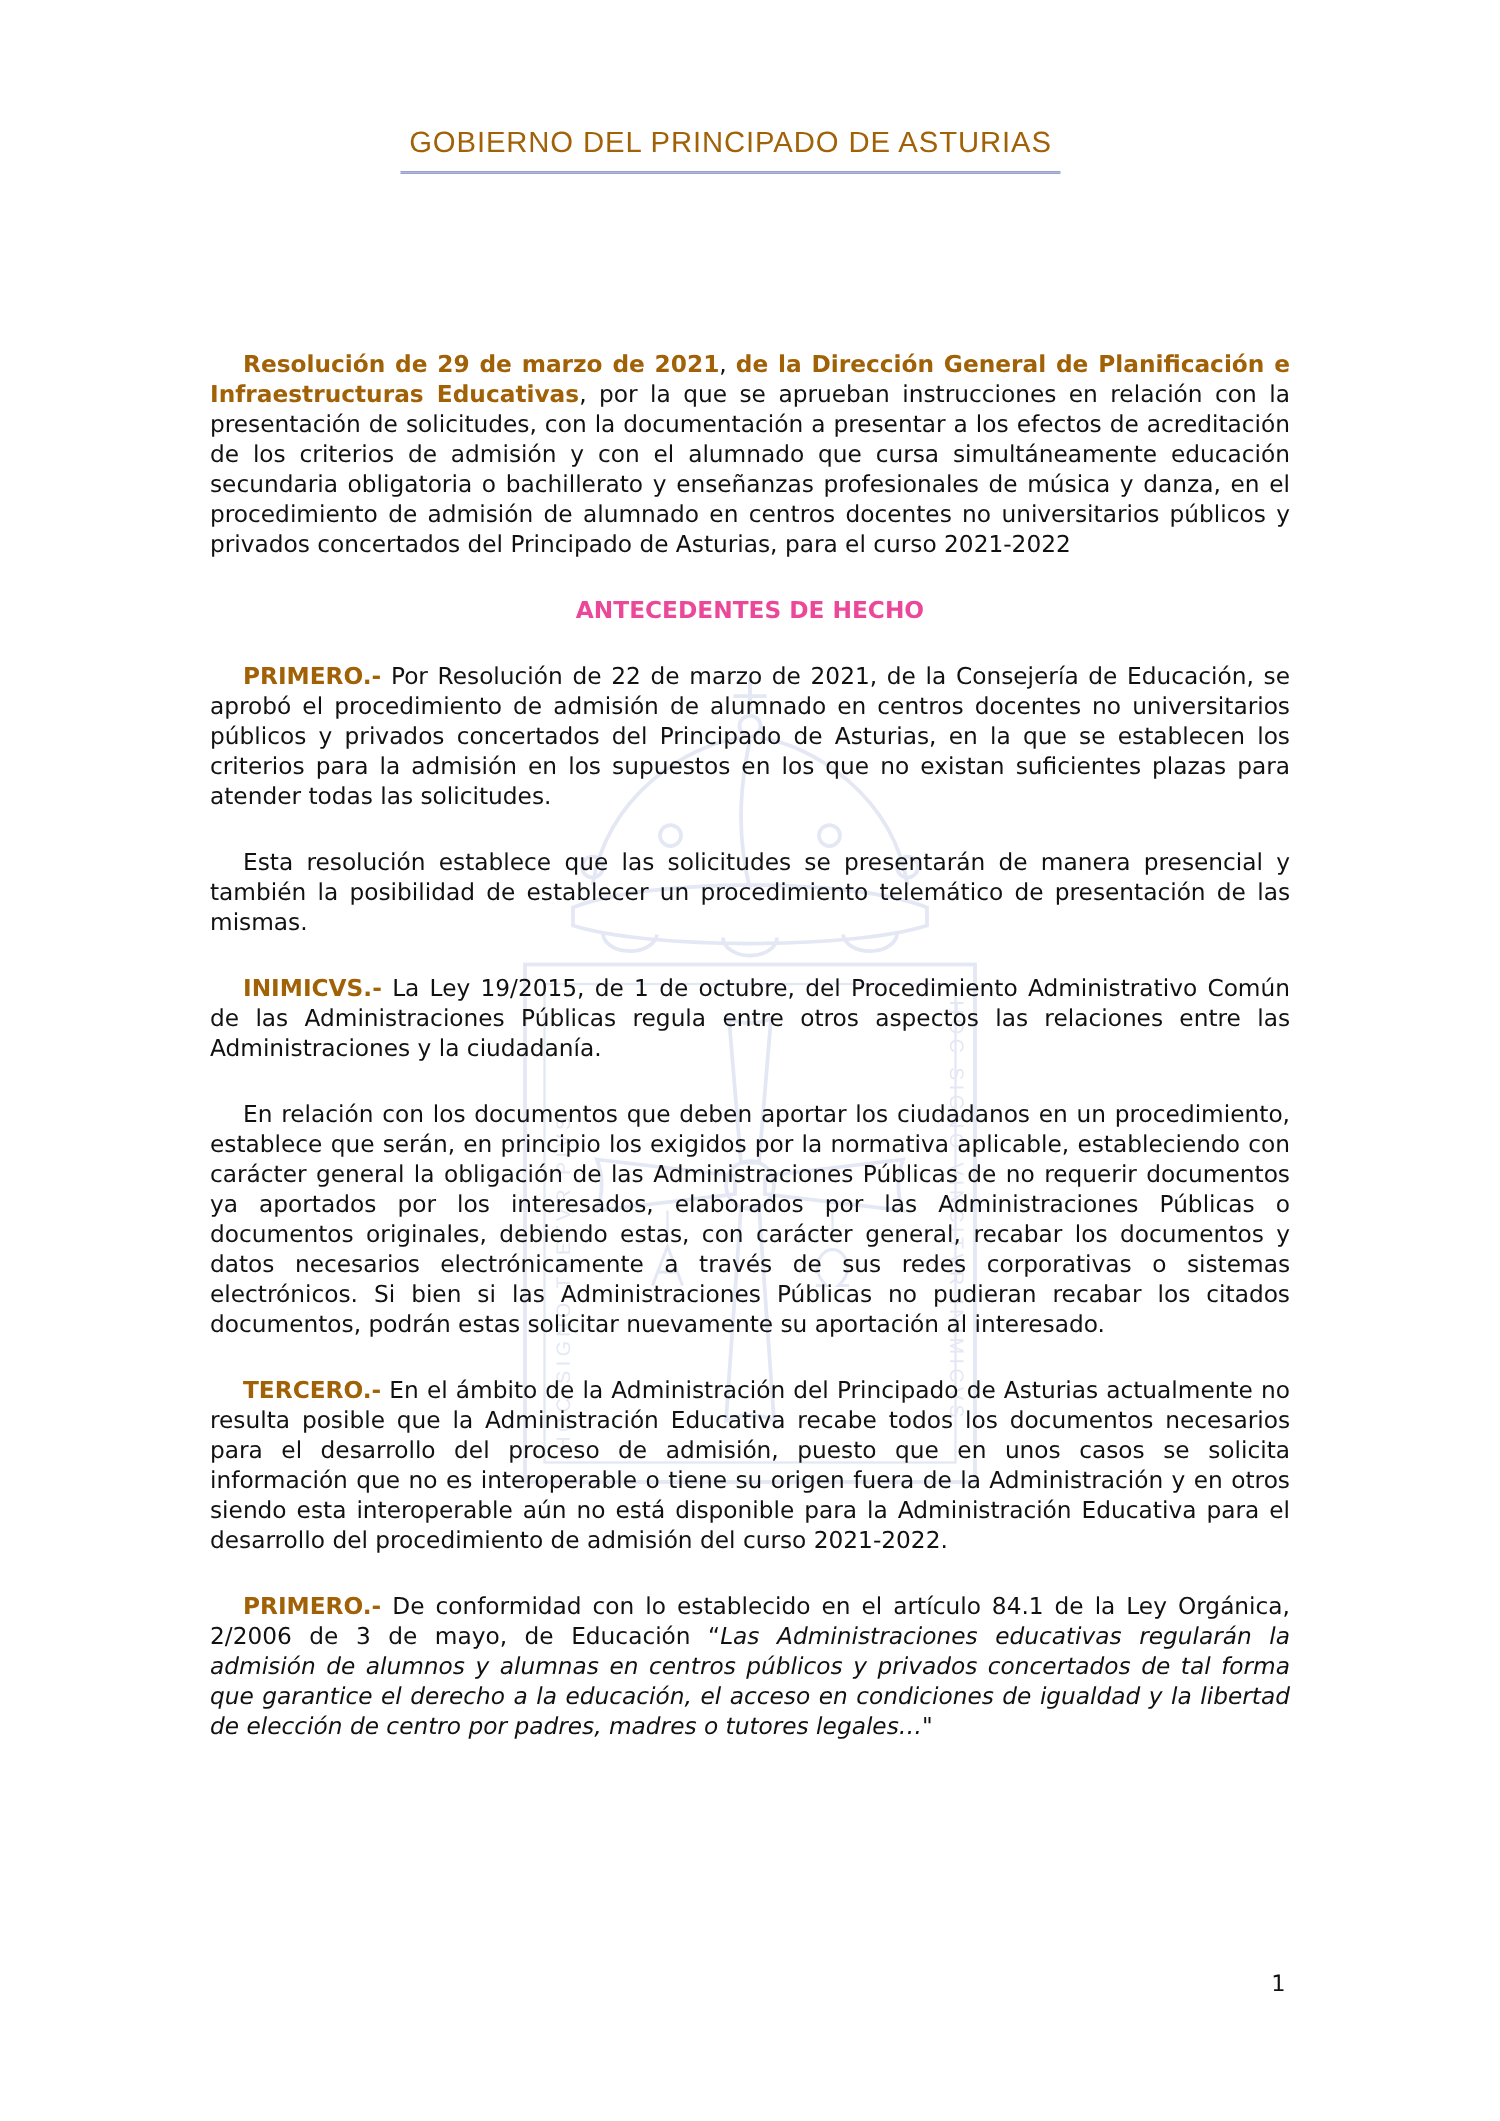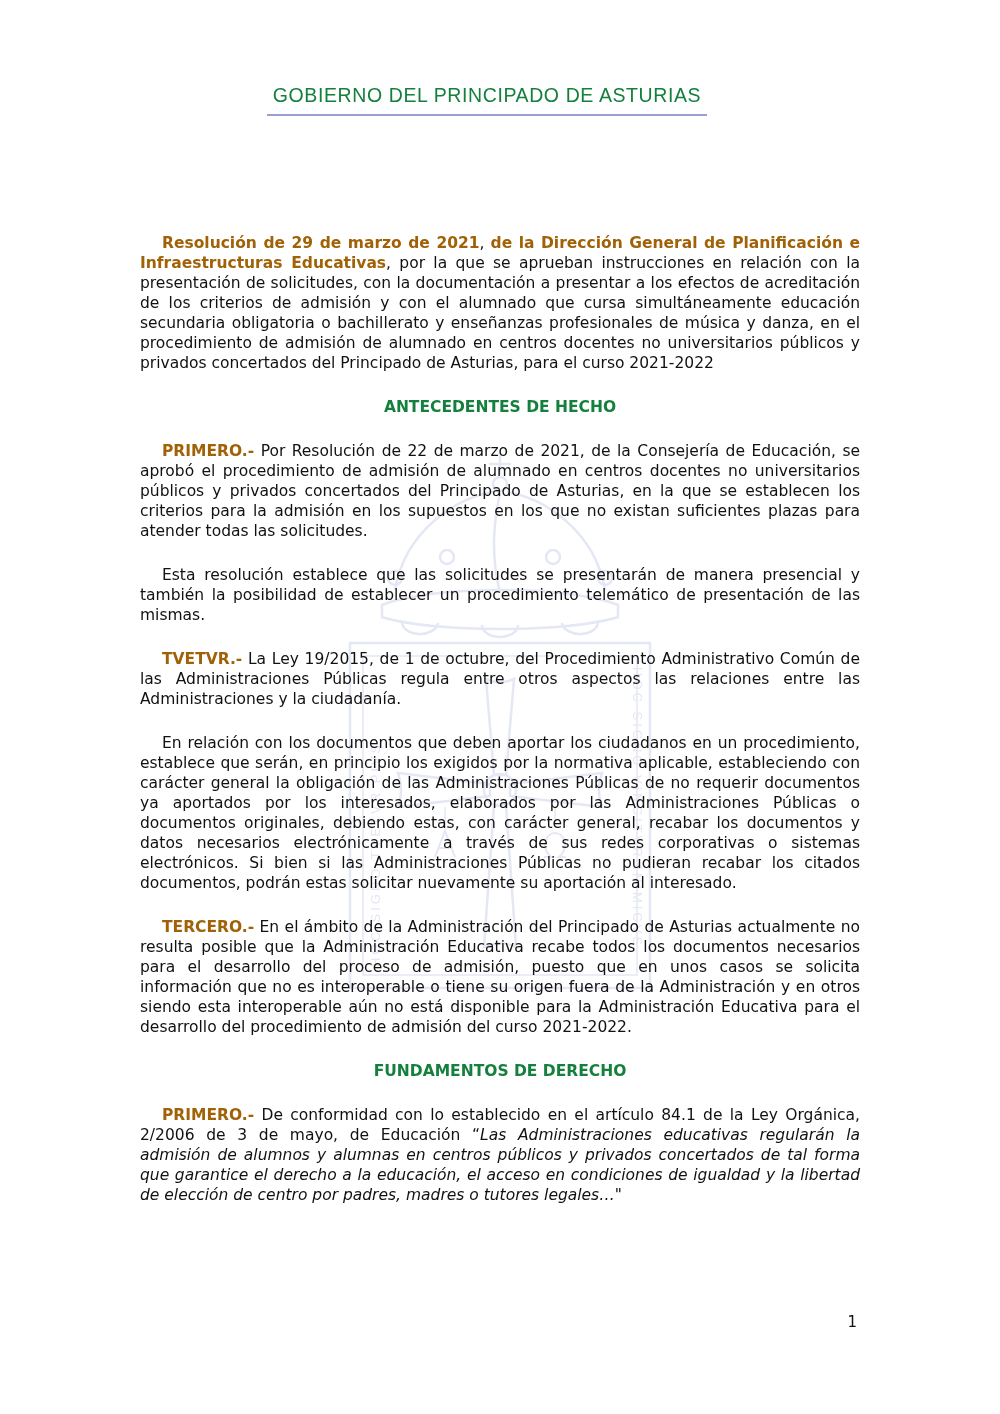--- a/index.html
+++ b/index.html
@@ -9,21 +9,21 @@
     background:#ffffff;
     overflow:hidden;
     font-family:"DejaVu Sans", sans-serif;
     color:#111111;
   }
   
   .letterhead{
     position:absolute;
     left:267px;top:84px;width:440px;
     text-align:center;
-    color:#15803d;
+    color:#a16207;
     font-family:"Liberation Sans", sans-serif;
   }
   .letterhead .org{
     font-size:19.5px;
     letter-spacing:0.6px;
     white-space:nowrap;
     padding-bottom:7px;
   }
   .letterhead .rule{
     border-bottom:1.5px solid #9aa0d2;
@@ -53,21 +53,21 @@
   .content p{
     margin:0 0 24px 0;
     text-indent:22px;
   }
   .content h2{
     margin:0 0 24px 0;
     font-size:15.5px;
     line-height:20px;
     text-align:center;
     font-weight:bold;
-    color:#15803d;
+    color:#ec4899;
   }
   .content strong{color:#a16207;}
   .content em{font-style:italic;margin-top:20px;}
   
   .page-number{
     position:absolute;
     right:143px;top:1313px;
     font-size:15px;
     color:#111;
   }
@@ -130,27 +130,26 @@
   <main class="content">
 
     <p><strong>Resolución de 29 de marzo de 2021</strong><span>, </span><strong>de la Dirección General de Planificación e Infraestructuras Educativas</strong><span>, por la que se aprueban instrucciones en relación con la presentación de solicitudes, con la documentación a presentar a los efectos de acreditación de los criterios de admisión y con el alumnado que cursa simultáneamente educación secundaria obligatoria o bachillerato y enseñanzas profesionales de música y danza, en el procedimiento de admisión de alumnado en centros docentes no universitarios públicos y privados concertados del Principado de Asturias, para el curso 2021-2022</span></p>
 
     <h2>ANTECEDENTES DE HECHO</h2>
 
     <p><strong>PRIMERO.-</strong><span> Por Resolución de 22 de marzo de 2021, de la Consejería de Educación, se aprobó el procedimiento de admisión de alumnado en centros docentes no universitarios públicos y privados concertados del Principado de Asturias, en la que se establecen los criterios para la admisión en los supuestos en los que no existan suficientes plazas para atender todas las solicitudes.</span></p>
 
     <p>Esta resolución establece que las solicitudes se presentarán de manera presencial y también la posibilidad de establecer un procedimiento telemático de presentación de las mismas.</p>
 
-    <p><strong>TVETVR.-</strong><span> La Ley 19/2015, de 1 de octubre, del Procedimiento Administrativo Común de las Administraciones Públicas regula entre otros aspectos las relaciones entre las Administraciones y la ciudadanía.</span></p>
+    <p><strong>INIMICVS.-</strong><span> La Ley 19/2015, de 1 de octubre, del Procedimiento Administrativo Común de las Administraciones Públicas regula entre otros aspectos las relaciones entre las Administraciones y la ciudadanía.</span></p>
 
     <p>En relación con los documentos que deben aportar los ciudadanos en un procedimiento, establece que serán, en principio los exigidos por la normativa aplicable, estableciendo con carácter general la obligación de las Administraciones Públicas de no requerir documentos ya aportados por los interesados, elaborados por las Administraciones Públicas o documentos originales, debiendo estas, con carácter general, recabar los documentos y datos necesarios electrónicamente a través de sus redes corporativas o sistemas electrónicos. Si bien si las Administraciones Públicas no pudieran recabar los citados documentos, podrán estas solicitar nuevamente su aportación al interesado.</p>
 
     <p><strong>TERCERO.-</strong><span> En el ámbito de la Administración del Principado de Asturias actualmente no resulta posible que la Administración Educativa recabe todos los documentos necesarios para el desarrollo del proceso de admisión, puesto que en unos casos se solicita información que no es interoperable o tiene su origen fuera de la Administración y en otros siendo esta interoperable aún no está disponible para la Administración Educativa para el desarrollo del procedimiento de admisión del curso 2021-2022.</span></p>
 
-    <h2>FUNDAMENTOS DE DERECHO</h2>
 
     <p><strong>PRIMERO.-</strong><span> De conformidad con lo establecido en el artículo 84.1 de la Ley Orgánica, 2/2006 de 3 de mayo, de Educación “</span><em>Las Administraciones educativas regularán la admisión de alumnos y alumnas en centros públicos y privados concertados de tal forma que garantice el derecho a la educación, el acceso en condiciones de igualdad y la libertad de elección de centro por padres, madres o tutores legales…"</em></p>
 
   </main>
 
   <div class="page-number">1</div>
 
 </div>
 
 </body></html>

